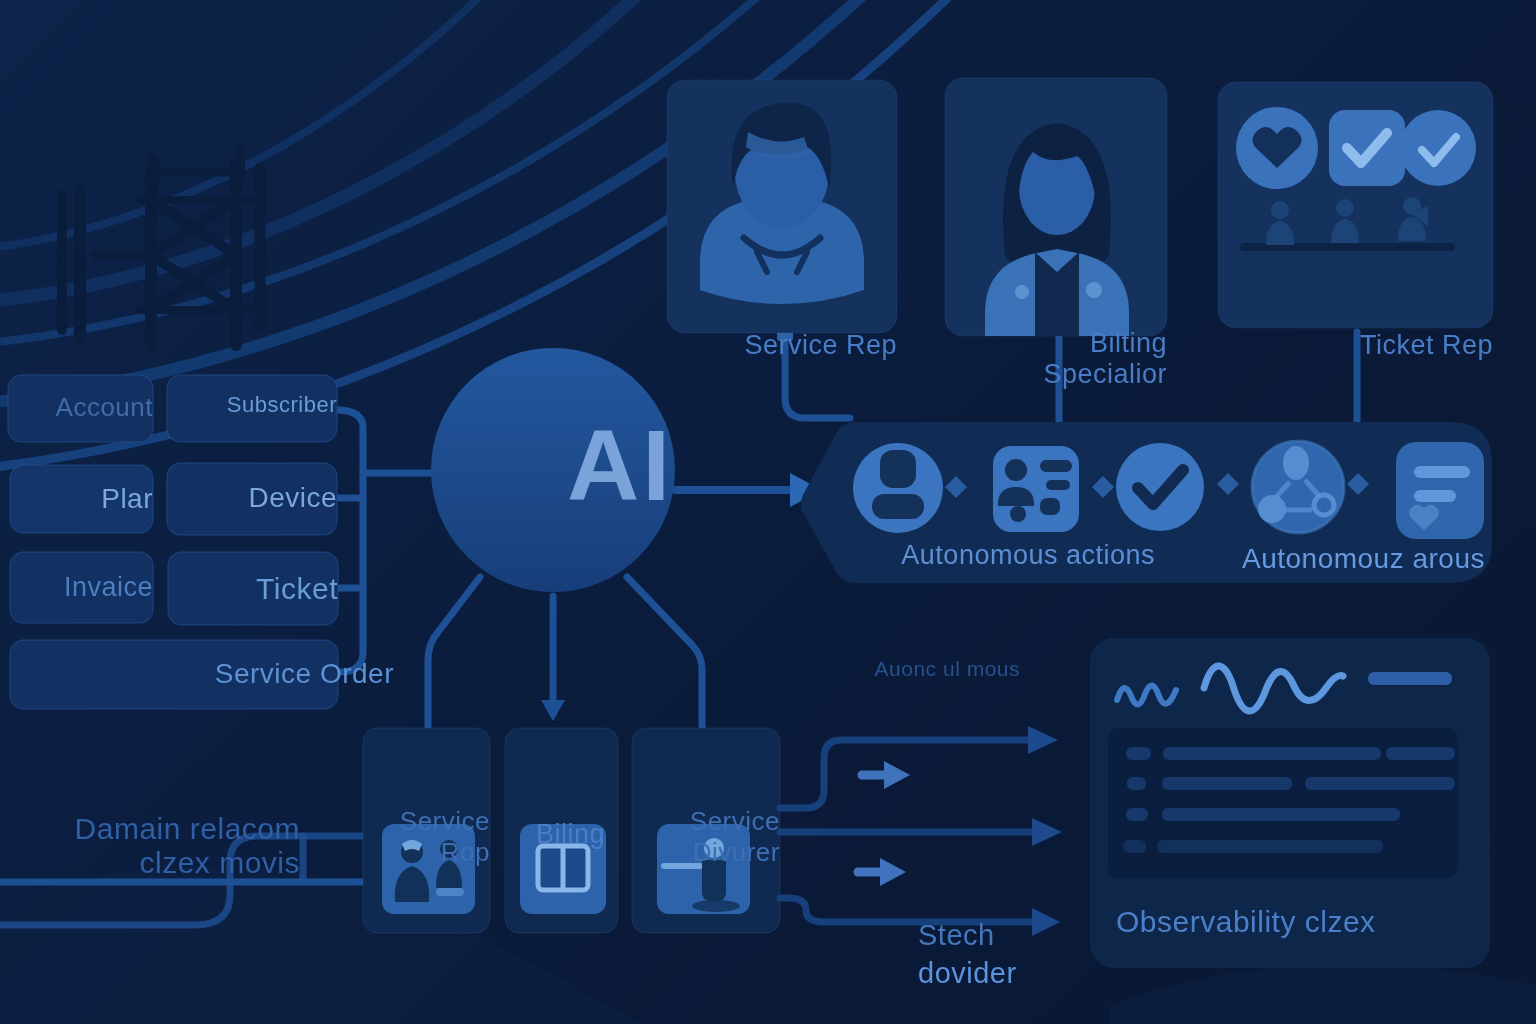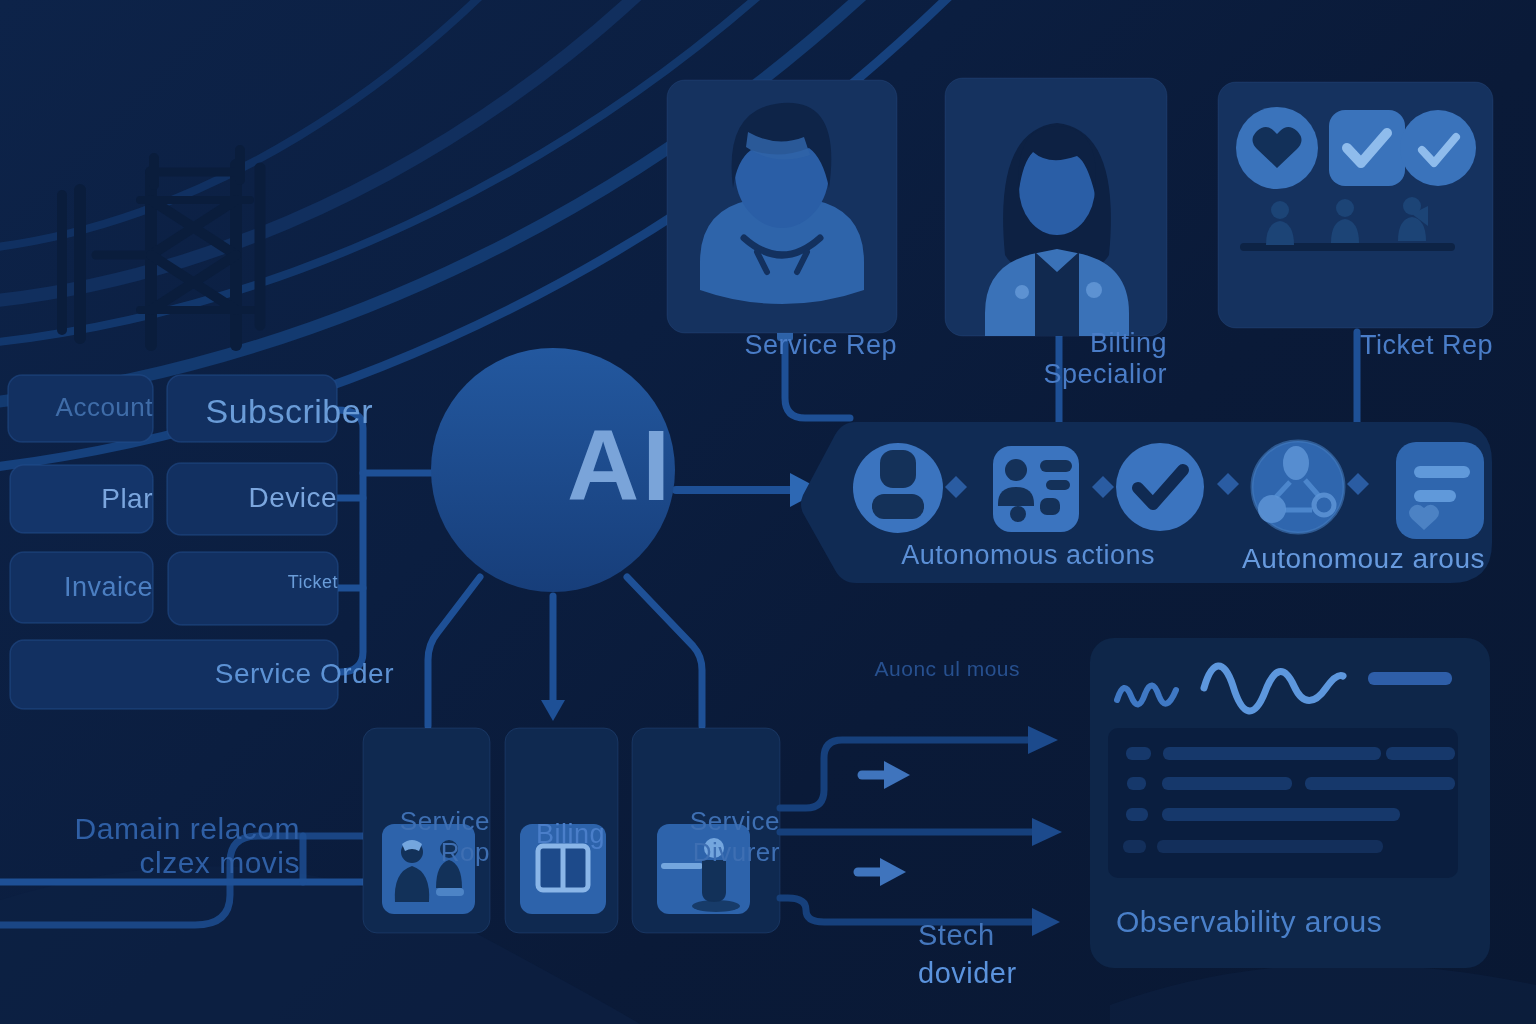--- a/index.html
+++ b/index.html
@@ -229,25 +229,25 @@
       <rect x="1305" y="777" width="150" height="13" rx="6"></rect>
       <rect x="1126" y="808" width="22" height="13" rx="6"></rect>
       <rect x="1162" y="808" width="238" height="13" rx="6"></rect>
       <rect x="1123" y="840" width="23" height="13" rx="6" fill="#132f5b"></rect>
       <rect x="1157" y="840" width="226" height="13" rx="6" fill="#132f5b"></rect>
     </g>
   </g>
 </svg>
 
 <div class="t c" style="left:8px;top:392px;width:145px;font-size:26px;color:#3f6ca8;">Account</div>
-<div class="t c" style="left:167px;top:392px;width:170px;font-size:34px;color:#6a9cd8;margin-left:36px;">Subscriber</div>
+<div class="t c" style="left:167px;top:392px;width:170px;font-size:22px;color:#6a9cd8;">Subscriber</div>
 <div class="t c" style="left:10px;top:483px;width:143px;font-size:28px;color:#7ba6de;">Plar</div>
 <div class="t c" style="left:167px;top:482px;width:170px;font-size:28px;color:#7ba6de;">Device</div>
 <div class="t c" style="left:10px;top:572px;width:143px;font-size:27px;color:#4c7fc2;">Invaice</div>
-<div class="t c" style="left:168px;top:572px;width:170px;font-size:18px;color:#6a9cd8;">Ticket</div>
+<div class="t c" style="left:168px;top:572px;width:170px;font-size:30px;color:#6a9cd8;">Ticket</div>
 <div class="t c" style="left:10px;top:658px;width:384px;font-size:28px;color:#5d92d4;">Service Order</div>
 
 <div class="t c" style="left:433px;top:408px;width:240px;font-size:100px;font-weight:bold;letter-spacing:3px;color:#7aa4d9;">AI</div>
 
 <div class="t c" style="left:667px;top:268px;width:230px;font-size:27px;color:#4a7dc8;line-height:31px;">
   <span class="ln">Service Rep</span><span class="ln"></span>
 </div>
 <div class="t c" style="left:945px;top:266px;width:222px;font-size:27px;color:#4a7dc8;line-height:31px;">
   <span class="ln">Bilting</span><span class="ln">Specialior</span>
 </div>
@@ -271,15 +271,15 @@
   <span class="ln">Biling</span><span class="ln"></span>
 </div>
 <div class="t c" style="left:632px;top:744px;width:148px;font-size:26px;color:#3e6fb3;line-height:31px;">
   <span class="ln">Service</span><span class="ln">Divurer</span>
 </div>
 
 <div class="t" style="left:918px;top:840px;width:170px;font-size:29px;line-height:38px;text-align:left;">
   <span class="ln" style="color:#4577bd">Stech</span><span class="ln" style="color:#5b93dd">dovider</span>
 </div>
 
-<div class="t" style="left:1116px;top:905px;width:320px;font-size:30px;color:#4a80ca;text-align:left;">Observability arous</div>
+<div class="t" style="left:1116px;top:905px;width:320px;font-size:30px;color:#4a80ca;text-align:left;">Observability clzex</div>
 
 </div>
 
 </body></html>

